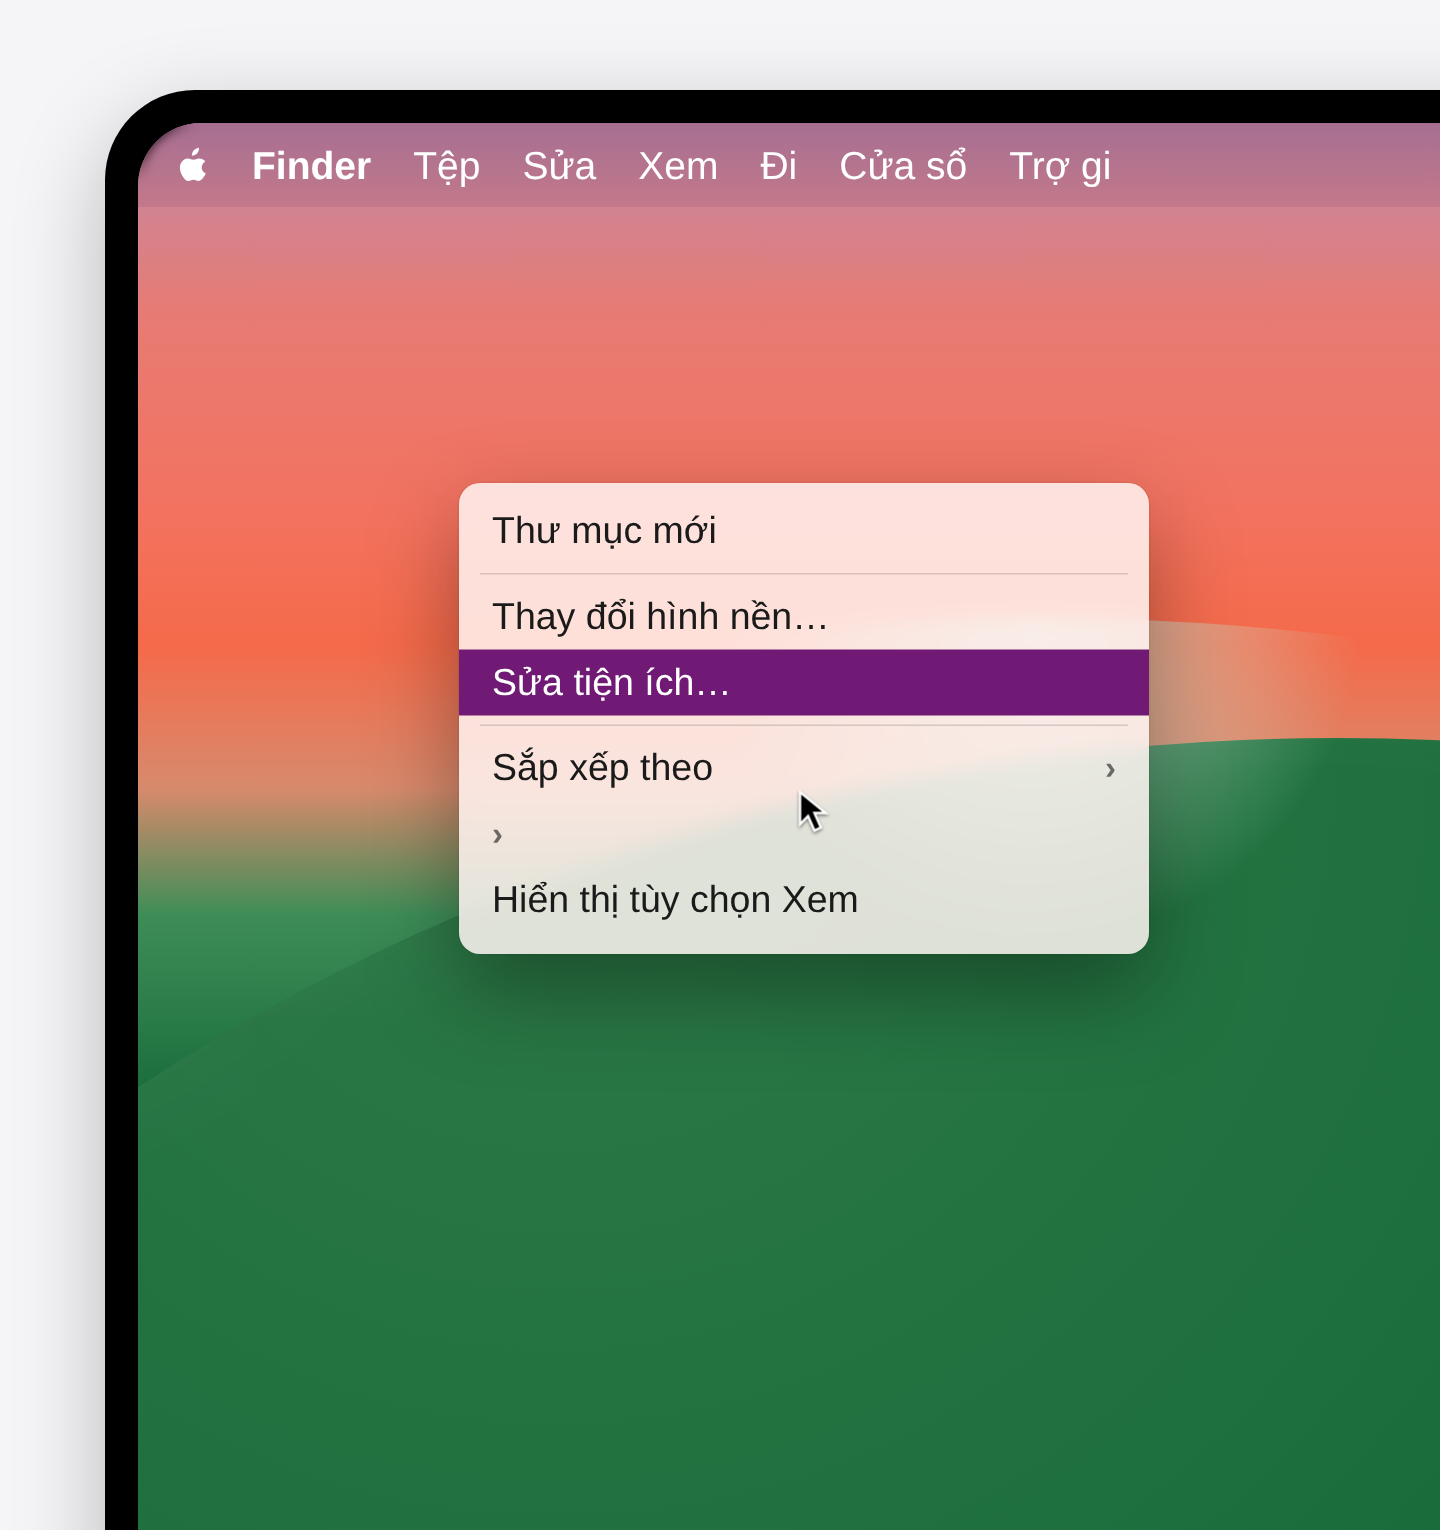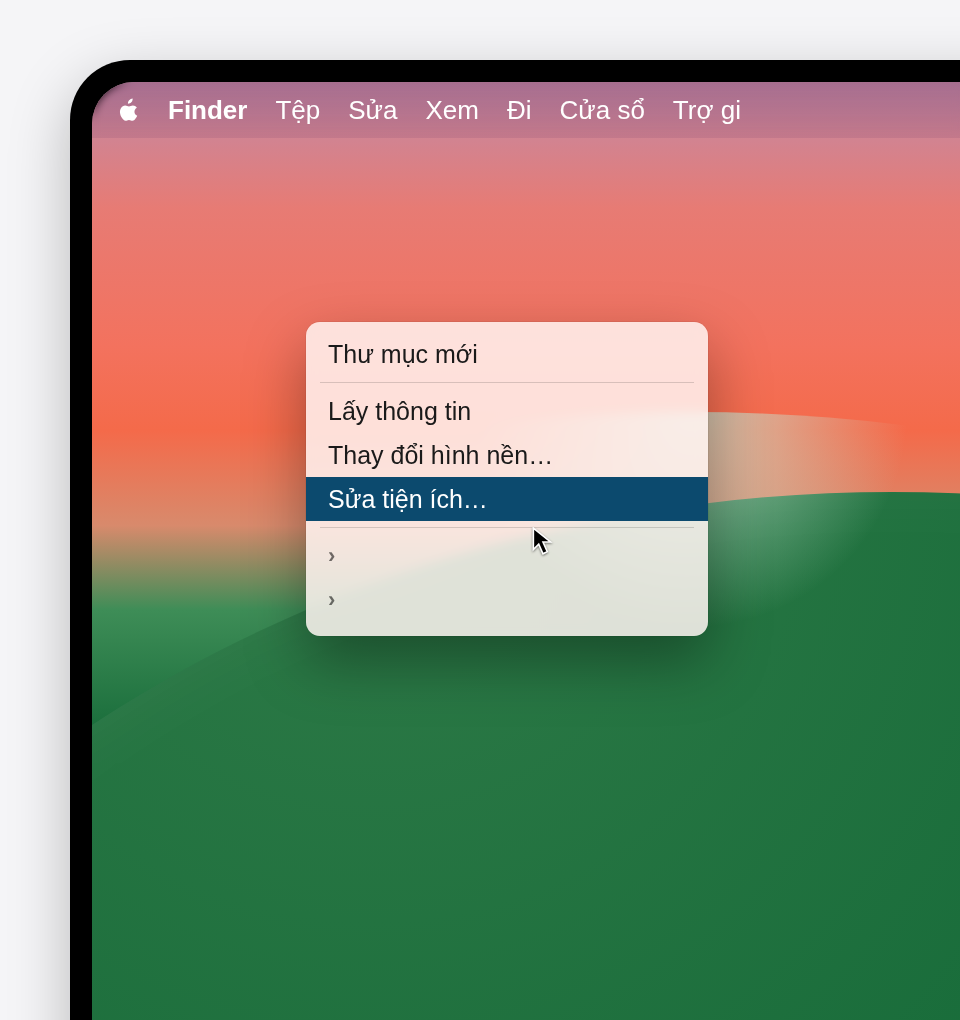--- a/index.html
+++ b/index.html
@@ -71,40 +71,40 @@
   }
   .apple-logo svg { display:block; }
   .menubar .app { font-weight: 700; }
   .menubar-item { white-space: nowrap; cursor: default; }
 
   
   .context-menu {
     position: absolute;
     left: 214px;
     top: 240px;
-    width: 402px;
+    width: 460px;
     background: rgba(255,245,242,0.85);
     border-radius: 14px;
     box-shadow: 0 25px 60px rgba(0,0,0,0.35), 0 0 0 1px rgba(0,0,0,0.05);
     padding: 10px 0 14px 0;
     font-size: 25px;
     color: #1a1a1a;
     backdrop-filter: blur(6px);
   }
   .context-menu ul { list-style: none; }
   .menu-item {
     display: flex;
     align-items: center;
     justify-content: space-between;
     height: 44px;
     padding: 0 22px;
     cursor: default;
   }
   .menu-item.highlighted {
-    background: #0c4a6e;
+    background: #701a75;
     color: #fff;
   }
   .menu-sep {
     height: 1px;
     margin: 6px 14px;
     background: rgba(0,0,0,0.15);
   }
   .chevron {
     font-size: 22px;
     color: rgba(0,0,0,0.55);
@@ -147,36 +147,37 @@
 
     <div class="context-menu">
       <ul>
         <li class="menu-item">
           <span>Thư mục mới</span>
         </li>
 
         <li class="menu-sep"></li>
 
         <li class="menu-item">
-          <span>Lấy thông tin</span>
-        </li>
-        <li class="menu-item">
           <span>Thay đổi hình nền…</span>
         </li>
         <li class="menu-item highlighted">
           <span>Sửa tiện ích…</span>
         </li>
 
         <li class="menu-sep"></li>
 
         <li class="menu-item">
+          <span>Sắp xếp theo</span>
           <span class="chevron">›</span>
         </li>
         <li class="menu-item">
           <span class="chevron">›</span>
+        </li>
+        <li class="menu-item">
+          <span>Hiển thị tùy chọn Xem</span>
         </li>
       </ul>
     </div>
 
     <div class="cursor">
       <svg width="22" height="30" viewBox="0 0 20 28">
         <path d="M1 1 L1 21 L6 16 L10 25 L14 23 L10 14 L17 14 Z" fill="#000" stroke="#fff" stroke-width="1.5"></path>
       </svg>
     </div>
 

